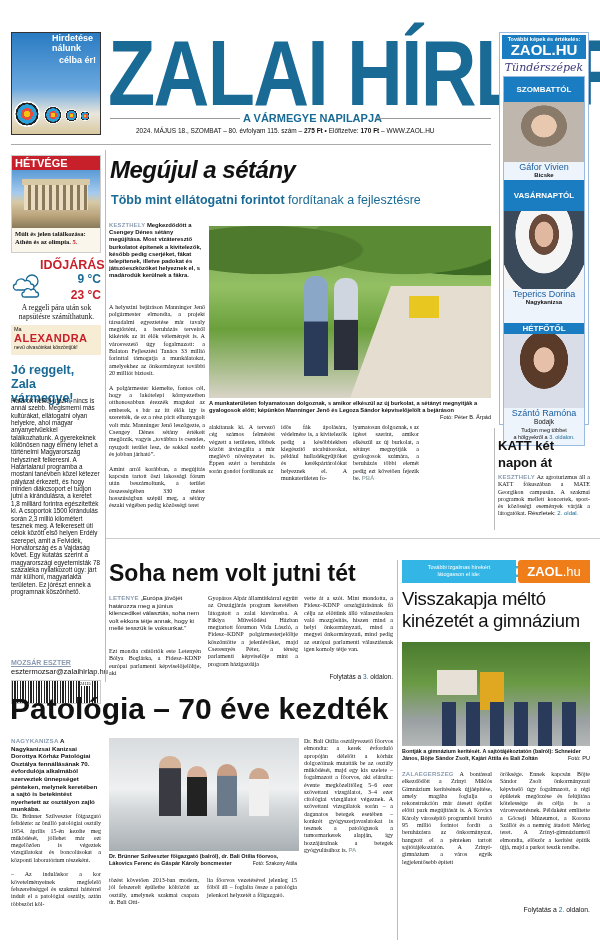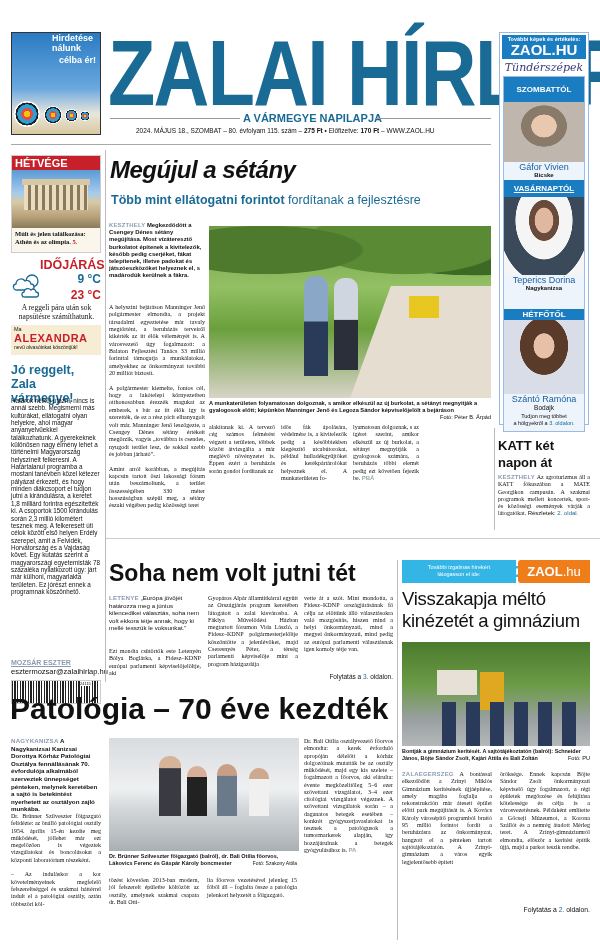--- a/index.html
+++ b/index.html
@@ -43,21 +43,21 @@
   <div class="banner-blue" style="margin:2px;padding:1px 0 2px;">
     <div style="font-size:5.5px;">További képek és értékelés:</div>
     <div style="font-size:15px;line-height:15px;font-weight:bold;">ZAOL.HU</div>
   </div>
   <div style="text-align:center;font-family:'DejaVu Serif',serif;font-style:italic;font-size:11px;color:#3a3a7a;margin:2px 0;">Tündérszépek</div>
   <div style="margin:0 3px;border:1px solid #9bbbe0;background:#eef4fb;">
     <div class="banner-blue" style="font-size:8px;padding:8px 0;">SZOMBATTÓL</div>
     <div class="photo" style="height:60px;background:radial-gradient(ellipse at 50% 40%,#e8c9b0 0 22%,#8a7a6a 23% 40%,#bfb6ad 41%);"></div>
     <div class="sans" style="text-align:center;color:#1a5ea0;font-size:9px;">Gáfor Vivien</div>
     <div class="sans" style="text-align:center;font-size:6px;font-weight:bold;">Bicske</div>
-    <div class="banner-blue" style="font-size:8px;padding:4px 0;margin-top:2px;text-decoration:underline;">VASÁRNAPTÓL</div>
+    <div class="banner-blue" style="font-size:8px;padding:11px 0;margin-top:2px;">VASÁRNAPTÓL</div>
     <div class="photo" style="height:78px;background:radial-gradient(ellipse at 50% 30%,#e0b8a0 0 16%,#6a4a3a 17% 26%,#f5f5f5 27% 50%,#3a4a5a 51% 80%,#f5f5f5 81%);"></div>
     <div class="sans" style="text-align:center;color:#1a5ea0;font-size:9px;">Teperics Dorina</div>
     <div class="sans" style="text-align:center;font-size:6px;font-weight:bold;">Nagykanizsa</div>
     <div class="banner-blue" style="font-size:8px;padding:1px 0;margin-top:18px;">HÉTFŐTŐL</div>
     <div class="photo" style="height:74px;background:radial-gradient(ellipse at 50% 35%,#e6c0a8 0 18%,#5a3a28 19% 42%,#d8dde8 43%);"></div>
     <div class="sans" style="text-align:center;color:#1a5ea0;font-size:9px;">Szántó Ramóna</div>
     <div class="sans" style="text-align:center;font-size:6.5px;">Bodajk</div>
     <div class="sans" style="text-align:center;font-size:5.5px;line-height:7px;padding:2px 0 4px;">
       <div>Tudjon meg többet</div>
       <span>a hölgyekről a </span><span class="blue">3. oldalon.</span>

